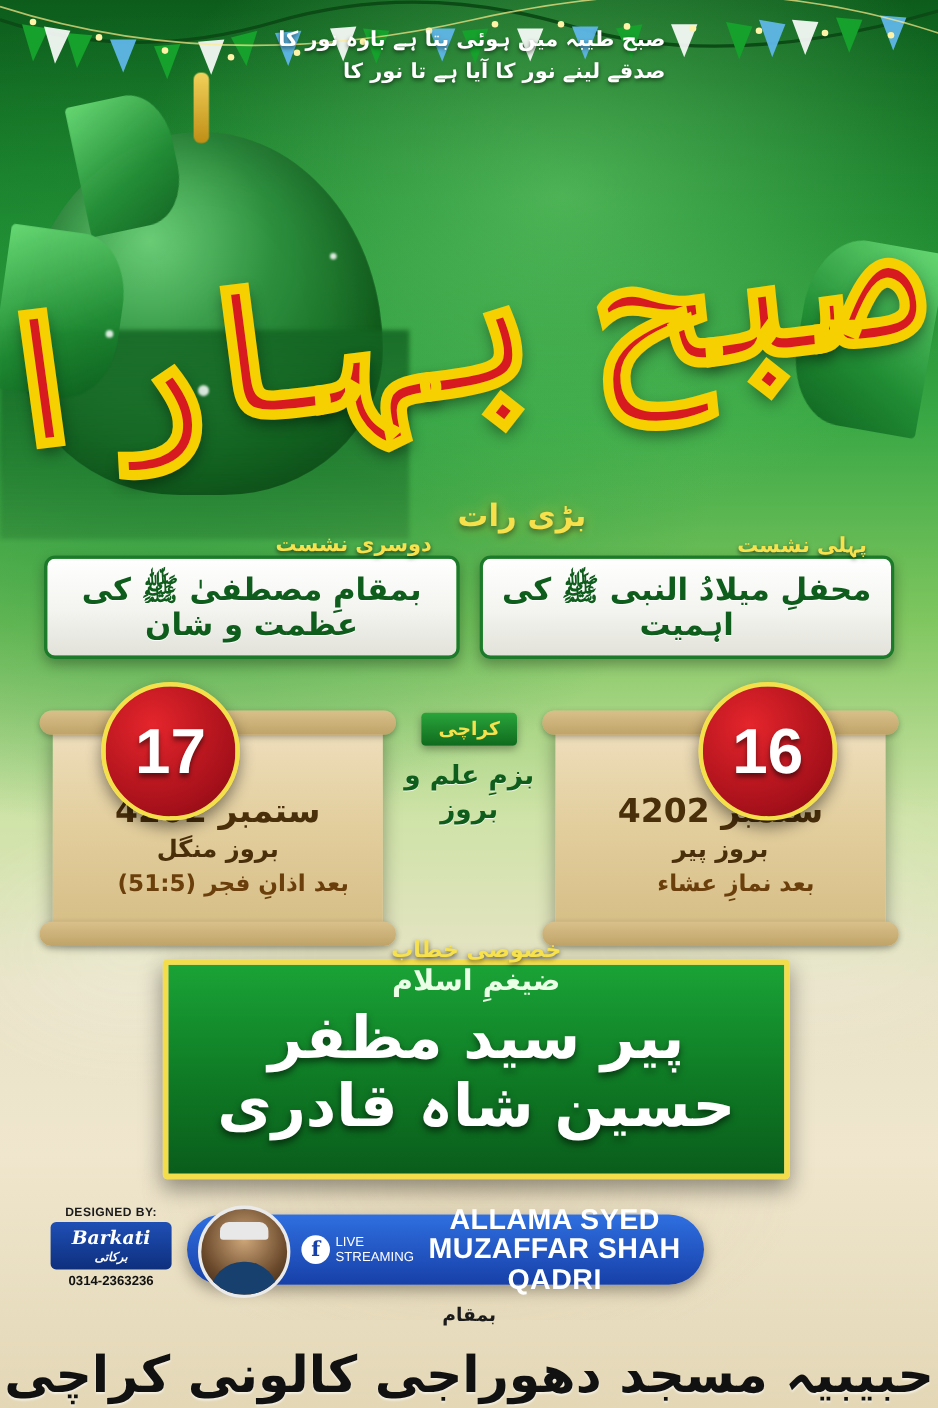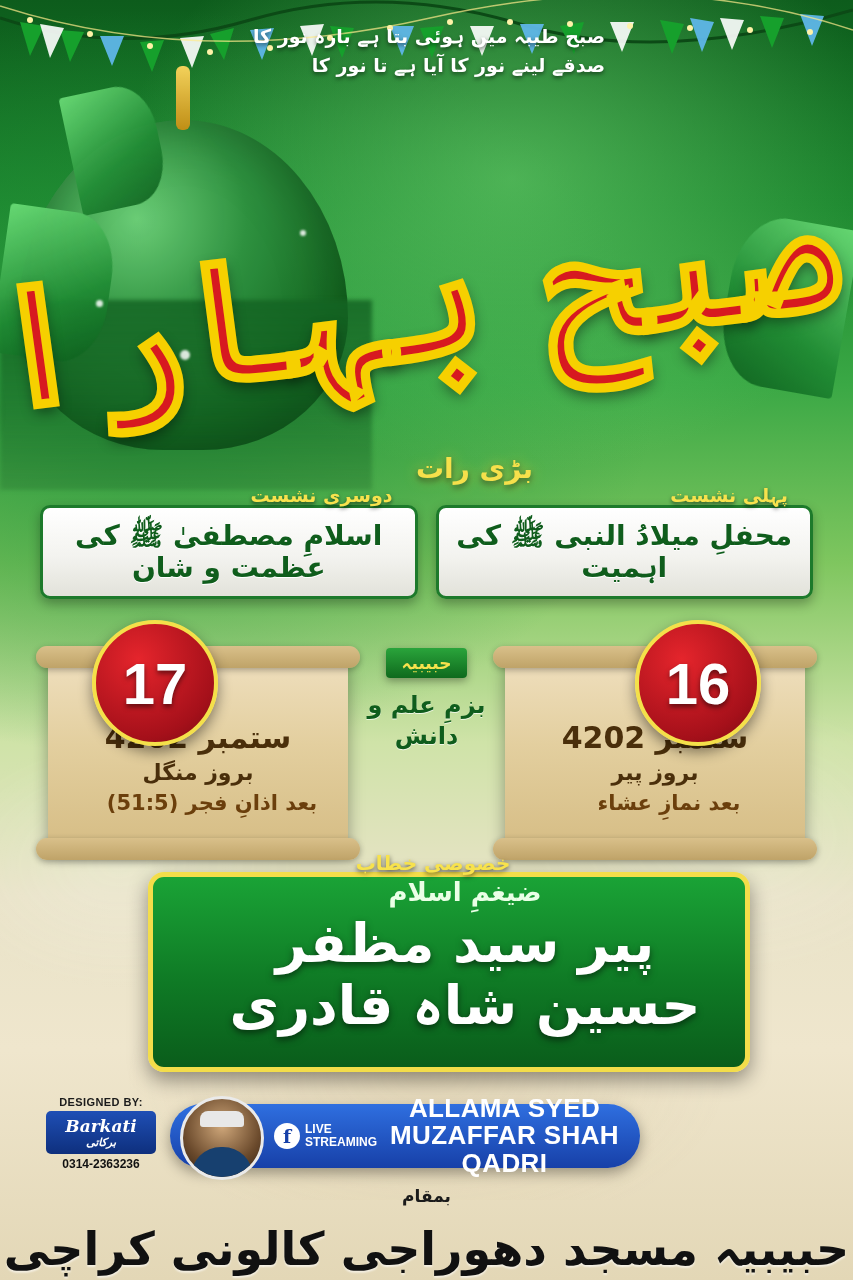--- a/index.html
+++ b/index.html
@@ -166,24 +166,23 @@
     box-shadow:0 3px 8px rgba(0,0,0,.35);
   }
   .mid-flag .mid-text{
     margin-top:12px;color:#0f5d1c;font-size:24px;line-height:1.3;
     text-shadow:0 1px 0 rgba(255,255,255,.7);
   }
   
   .speaker-panel{
     position:absolute;top:872px;left:148px;width:560px;height:190px;
     background:linear-gradient(180deg,#1aa336 0%,#0f7a25 55%,#0a5d1b 100%);
-    border:5px solid #f3dd4a;border-radius:16px;
+    border:5px solid #f3dd4a;border-radius:4px;
     box-shadow:0 8px 20px rgba(0,0,0,.4);
     text-align:center;
-    padding-left:32px;
   }
   .speaker-tag{
     position:absolute;top:-26px;left:0;width:560px;
     font-size:20px;color:#f7e24d;
     text-shadow:0 2px 5px rgba(0,0,0,.6);
   }
   .speaker-pre{margin-top:0;font-size:26px;color:#eaffe6;}
   .speaker-name{
     margin-top:6px;font-size:54px;color:#ffffff;line-height:1.15;
     text-shadow:0 3px 7px rgba(0,0,0,.55);
@@ -224,21 +223,21 @@
     width:62px;height:30px;border-radius:30px 30px 0 0;background:#17406f;
   }
   .fb-live{
     display:flex;align-items:center;gap:5px;margin-left:104px;
   }
   .fb-circle{
     width:26px;height:26px;border-radius:50%;background:#fff;color:#1740a8;
     font-family:"DejaVu Serif", serif;font-weight:bold;font-size:19px;
     display:flex;align-items:center;justify-content:center;
   }
-  .fb-text{color:#fff;font-size:12px;font-weight:bold;line-height:1.05;}
+  .fb-text{color:#fff;font-size:12px;font-weight:normal;line-height:1.05;}
   .live-names{
     flex:1;text-align:center;color:#fff;font-weight:bold;
     font-size:26px;line-height:1.05;letter-spacing:.4px;
     padding-right:8px;
   }
   
   .venue{
     position:absolute;left:0;top:1186px;width:853px;text-align:center;
   }
   .venue-top{font-size:17px;color:#1b1b1b;margin-bottom:18px;}
@@ -325,21 +324,21 @@
   </div>
   <div class="title-sub urdu">بڑی رات</div>
 
   <div class="sessions">
     <div class="session">
       <div class="session-tag urdu">پہلی نشست</div>
       <div class="session-text urdu">محفلِ میلادُ النبی ﷺ کی اہمیت</div>
     </div>
     <div class="session">
       <div class="session-tag urdu">دوسری نشست</div>
-      <div class="session-text urdu">اسلامِ مصطفیٰ ﷺ کی عظمت و شان</div>
+      <div class="session-text urdu">بمقامِ مصطفیٰ ﷺ کی عظمت و شان</div>
     </div>
   </div>
 
   <div class="dates">
 
     <div class="scroll right">
       <div class="scroll-body">
         <div class="scroll-date urdu">ستمبر 2024</div>
         <div class="scroll-day urdu">بروز پیر</div>
         <div class="scroll-time urdu">بعد نمازِ عشاء</div>
@@ -350,22 +349,22 @@
     <div class="scroll left">
       <div class="scroll-body">
         <div class="scroll-date urdu">ستمبر 2024</div>
         <div class="scroll-day urdu">بروز منگل</div>
         <div class="scroll-time urdu">بعد اذانِ فجر (5:15)</div>
       </div>
     </div>
     <div class="badge left">17</div>
 
     <div class="mid-flag">
-      <div class="ribbon urdu">حبیبیہ</div>
-      <div class="mid-text urdu">بزمِ علم و دانش</div>
+      <div class="ribbon urdu">کراچی</div>
+      <div class="mid-text urdu">بزمِ علم و بروز</div>
     </div>
   </div>
 
   <div class="speaker-panel">
     <div class="speaker-tag urdu">خصوصی خطاب</div>
     <div class="speaker-pre urdu">ضیغمِ اسلام</div>
     <div class="speaker-name urdu">پیر سید مظفر حسین شاہ قادری</div>
   </div>
 
   <div class="designer">

